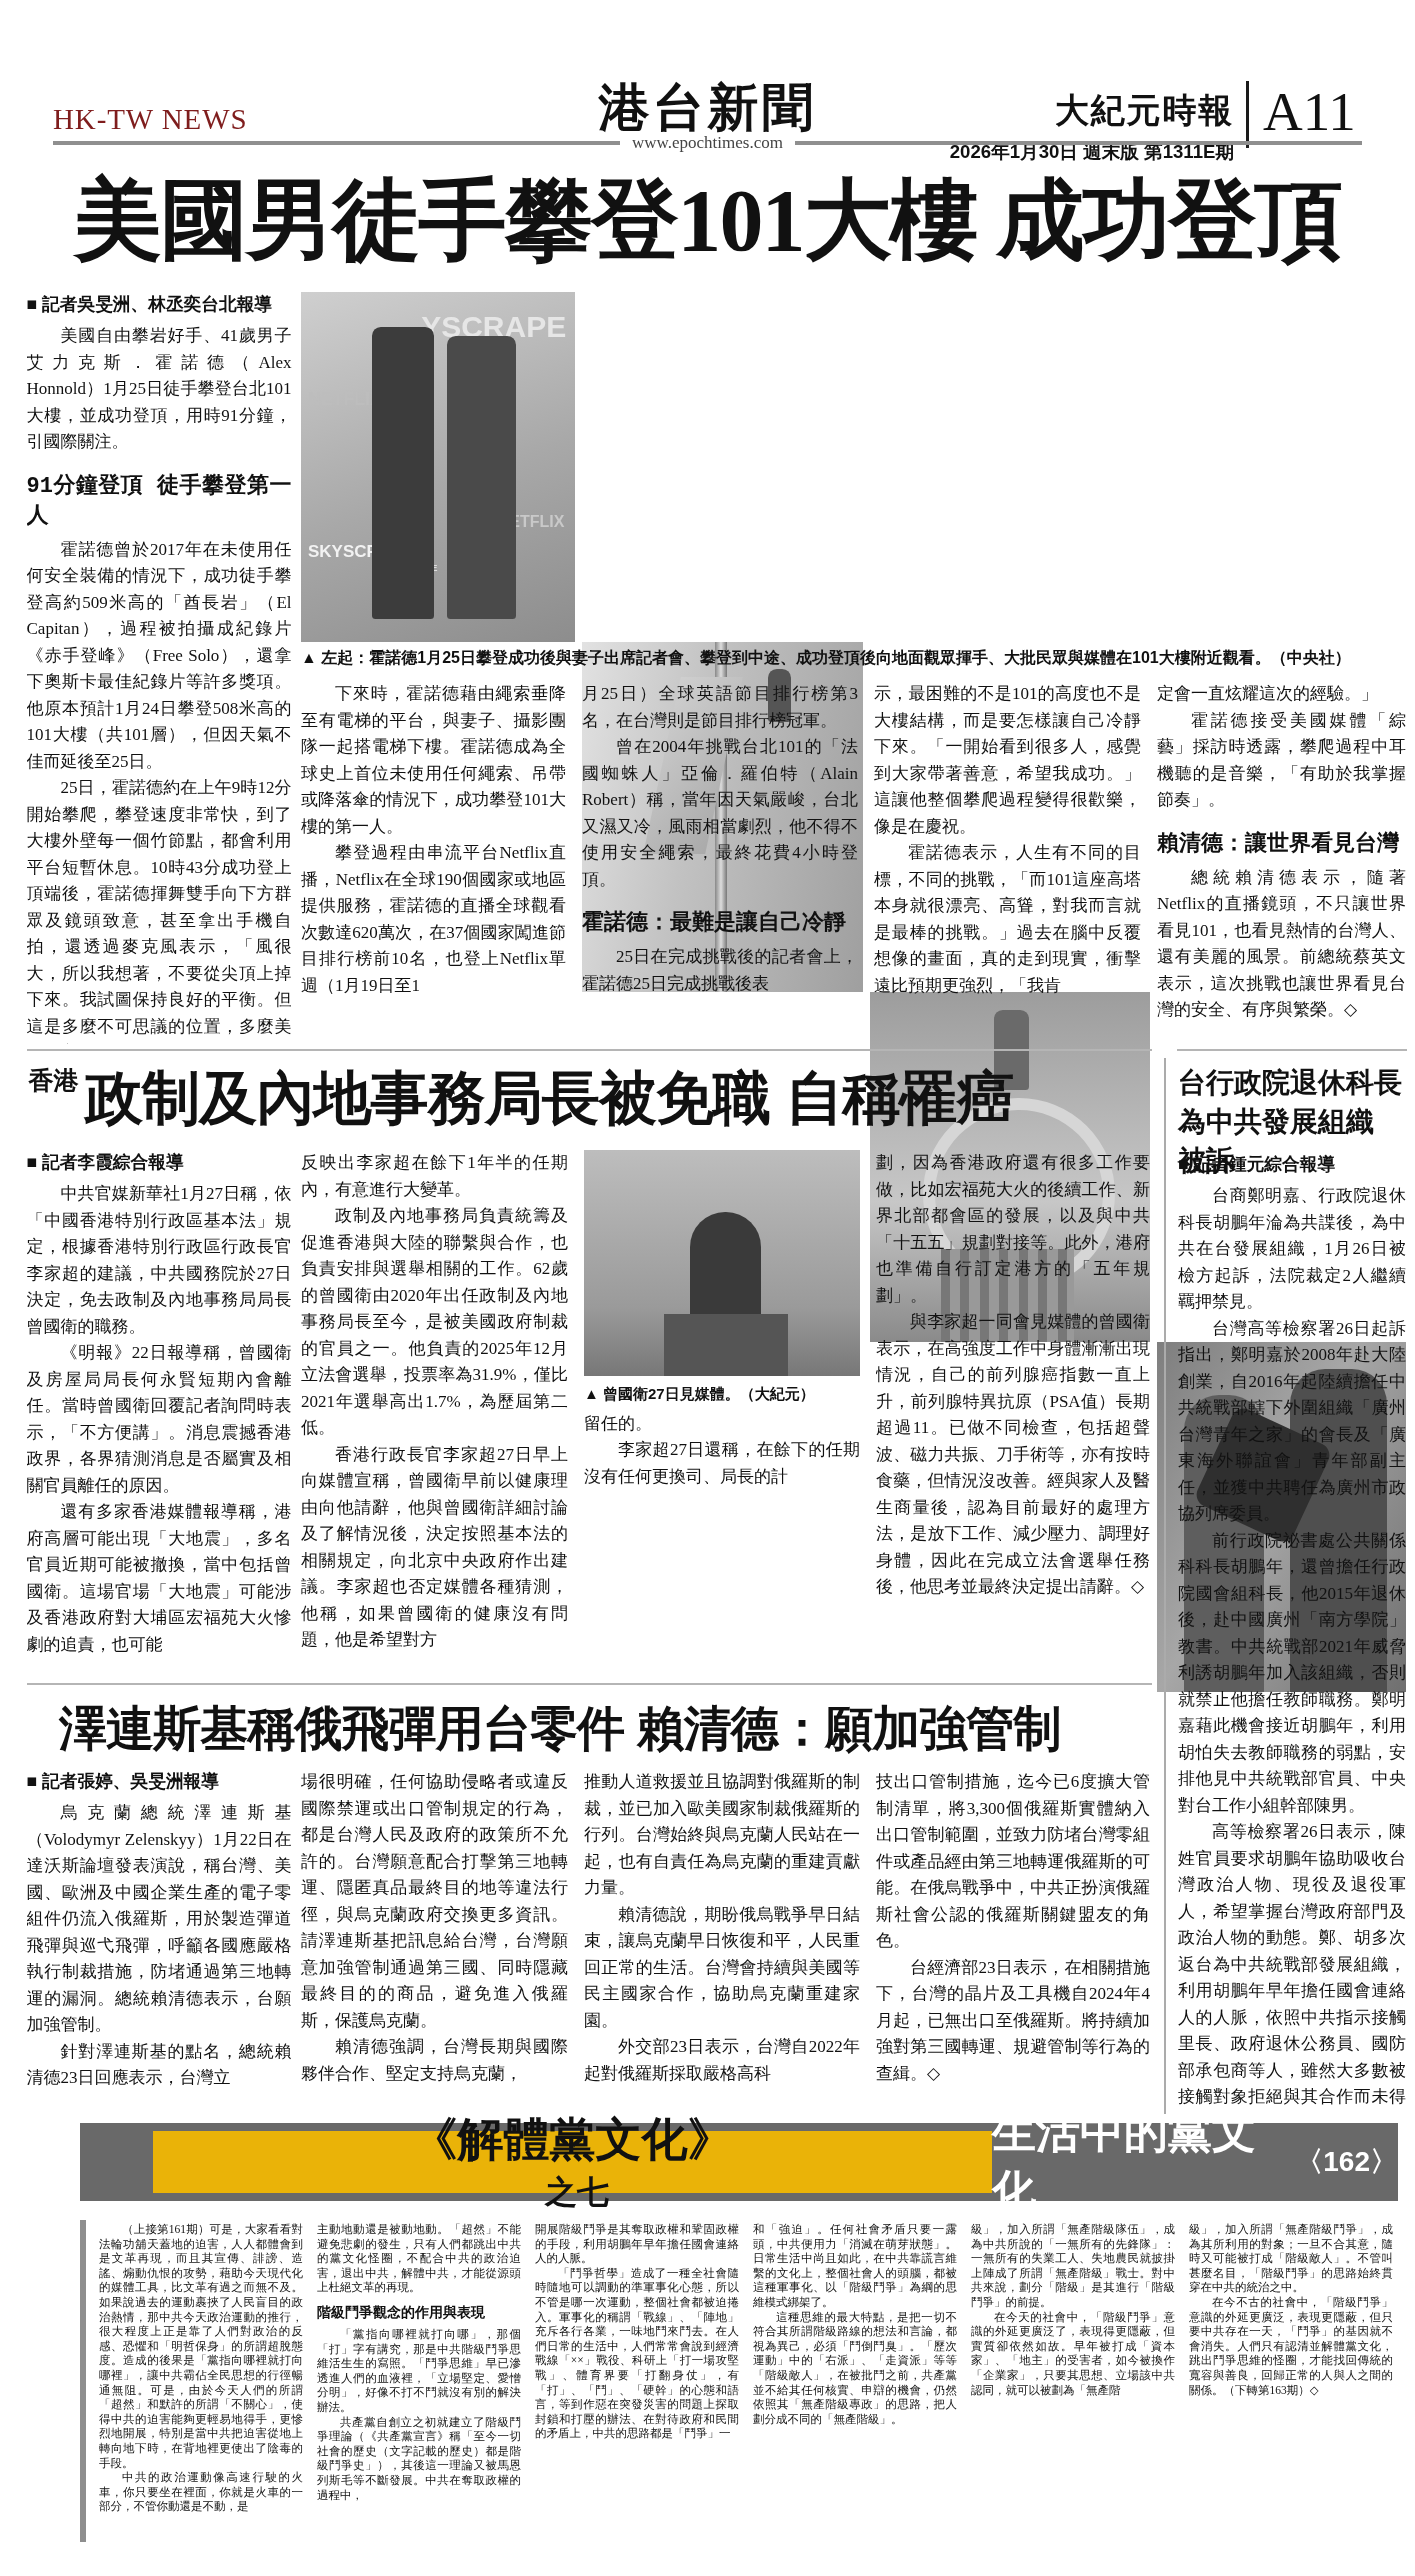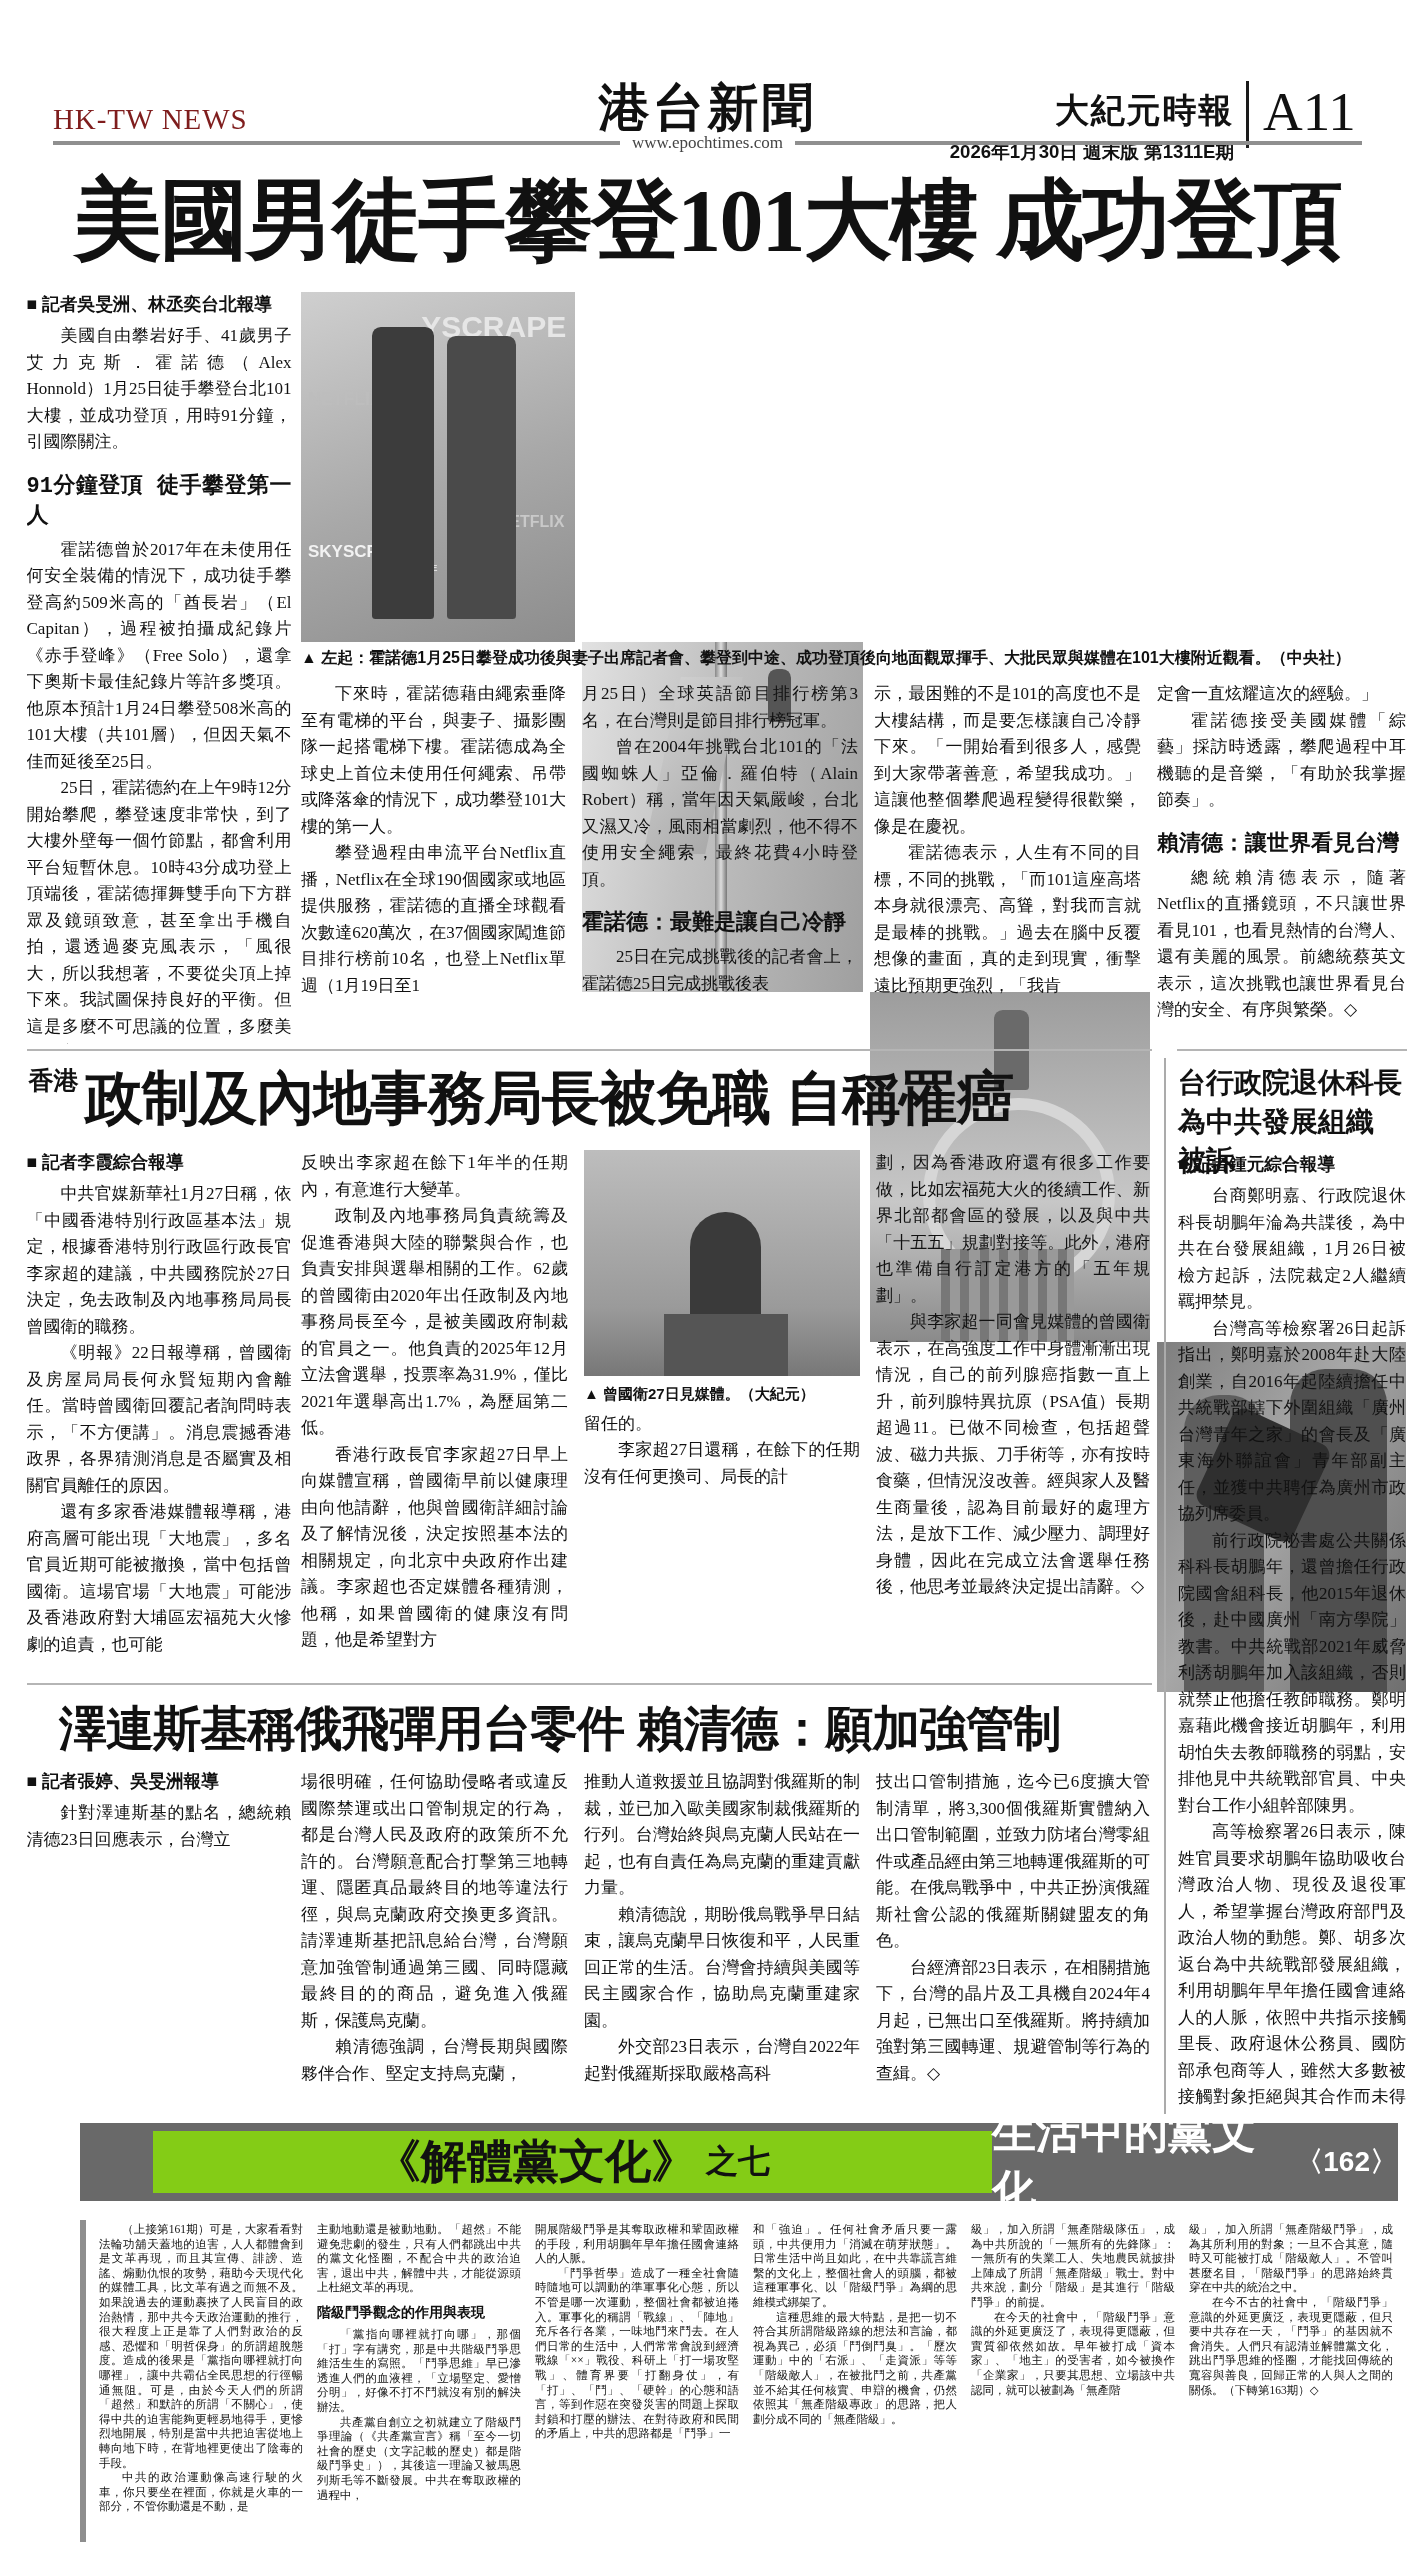--- a/index.html
+++ b/index.html
@@ -40,21 +40,21 @@
   .photo2bg{background:linear-gradient(100deg,#e2e2e2 0%,#c2c2c2 40%,#9f9f9f 100%);}
   .photo3bg{background:linear-gradient(180deg,#9d9d9d 0%,#c7c7c7 60%,#8a8a8a 100%);}
   .photo4bg{background:linear-gradient(120deg,#7e7e7e 0%,#a7a7a7 45%,#6f6f6f 100%);}
   .ring{position:absolute;border:12.4px solid #d6d6d6;border-radius:50%;}
   .pole{position:absolute;background:linear-gradient(90deg,#888,#ddd,#777);}
   .divider{background:#b5b5b5;height:1.8px;}
   .vdivider{background:#ababab;width:1.8px;}
   
   .banner{display:flex;align-items:stretch;background:#696969;}
   .banner .spacer{width:73px;}
-  .banner .lightpanel{background:#84cc16;width:839px;display:flex;align-items:center;justify-content:center;margin:8px 0;}
+  .banner .lightpanel{background:#eab308;width:839px;display:flex;align-items:center;justify-content:center;margin:8px 0;flex-direction:column;}
   .banner .lightpanel .t1{font-size:46px;font-weight:900;color:#111;font-family:"Liberation Sans",sans-serif;}
   .banner .lightpanel .t2{font-size:32px;font-weight:900;color:#111;margin-left:8.8px;font-family:"Liberation Sans",sans-serif;}
   .banner .darkpanel{flex:1;display:flex;align-items:center;justify-content:center;}
   .banner .darkpanel .t1{font-size:44px;font-weight:900;color:#fff;font-family:"Liberation Sans",sans-serif;}
   .banner .darkpanel .t2{font-size:28px;font-weight:bold;color:#fff;margin-left:7px;font-family:"Liberation Sans",sans-serif;}
   
   .smallcols{display:flex;gap:14px;}
   .smallcol{width:204px;overflow:hidden;text-align:justify;}
   .smallcol p.para{margin:0;font-size:11.5px;line-height:14.6px;text-indent:2em;}
   .smallcol p.para.pc{text-indent:0;}
@@ -185,20 +185,21 @@
       <p class="para">台灣高等檢察署26日起訴指出，鄭明嘉於2008年赴大陸創業，自2016年起陸續擔任中共統戰部轄下外圍組織「廣州台灣青年之家」的會長及「廣東海外聯誼會」青年部副主任，並獲中共聘任為廣州市政協列席委員。</p>
       <p class="para">前行政院祕書處公共關係科科長胡鵬年，還曾擔任行政院國會組科長，他2015年退休後，赴中國廣州「南方學院」教書。中共統戰部2021年威脅利誘胡鵬年加入該組織，否則就禁止他擔任教師職務。鄭明嘉藉此機會接近胡鵬年，利用胡怕失去教師職務的弱點，安排他見中共統戰部官員、中央對台工作小組幹部陳男。</p>
       <p class="para">高等檢察署26日表示，陳姓官員要求胡鵬年協助吸收台灣政治人物、現役及退役軍人，希望掌握台灣政府部門及政治人物的動態。鄭、胡多次返台為中共統戰部發展組織，利用胡鵬年早年擔任國會連絡人的人脈，依照中共指示接觸里長、政府退休公務員、國防部承包商等人，雖然大多數被接觸對象拒絕與其合作而未得逞，但是已對國家安全造成重大危害。鄭明嘉、胡鵬年違反《國家安全法》，為中共發展組織罪嫌，向高等法院提起公訴。◇</p>
     </div>
 
   <div class="abs divider" style="left:26.5px;top:1683px;width:1125px;"></div>
   <div class="abs headline3" style="left:59px;top:1697px;">澤連斯基稱俄飛彈用台零件 賴清德：願加強管制</div>
 
   <div class="abs col" style="left:26.5px;top:1769px;width:265px;height:347px;">
       <div class="byline">■ 記者張婷、吳旻洲報導</div>
+      <p class="para">烏克蘭總統澤連斯基（Volodymyr Zelenskyy）1月22日在達沃斯論壇發表演說，稱台灣、美國、歐洲及中國企業生產的電子零組件仍流入俄羅斯，用於製造彈道飛彈與巡弋飛彈，呼籲各國應嚴格執行制裁措施，防堵通過第三地轉運的漏洞。總統賴清德表示，台願加強管制。</p>
       <p class="para">針對澤連斯基的點名，總統賴清德23日回應表示，台灣立</p>
     </div>
   <div class="abs col" style="left:301px;top:1769px;width:267px;height:347px;">
       <p class="para pc">場很明確，任何協助侵略者或違反國際禁運或出口管制規定的行為，都是台灣人民及政府的政策所不允許的。台灣願意配合打擊第三地轉運、隱匿真品最終目的地等違法行徑，與烏克蘭政府交換更多資訊。請澤連斯基把訊息給台灣，台灣願意加強管制通過第三國、同時隱藏最終目的的商品，避免進入俄羅斯，保護烏克蘭。</p>
       <p class="para">賴清德強調，台灣長期與國際夥伴合作、堅定支持烏克蘭，</p>
     </div>
   <div class="abs col" style="left:584px;top:1769px;width:276px;height:347px;">
       <p class="para pc">推動人道救援並且協調對俄羅斯的制裁，並已加入歐美國家制裁俄羅斯的行列。台灣始終與烏克蘭人民站在一起，也有自責任為烏克蘭的重建貢獻力量。</p>
       <p class="para">賴清德說，期盼俄烏戰爭早日結束，讓烏克蘭早日恢復和平，人民重回正常的生活。台灣會持續與美國等民主國家合作，協助烏克蘭重建家園。</p>
       <p class="para">外交部23日表示，台灣自2022年起對俄羅斯採取嚴格高科</p>

